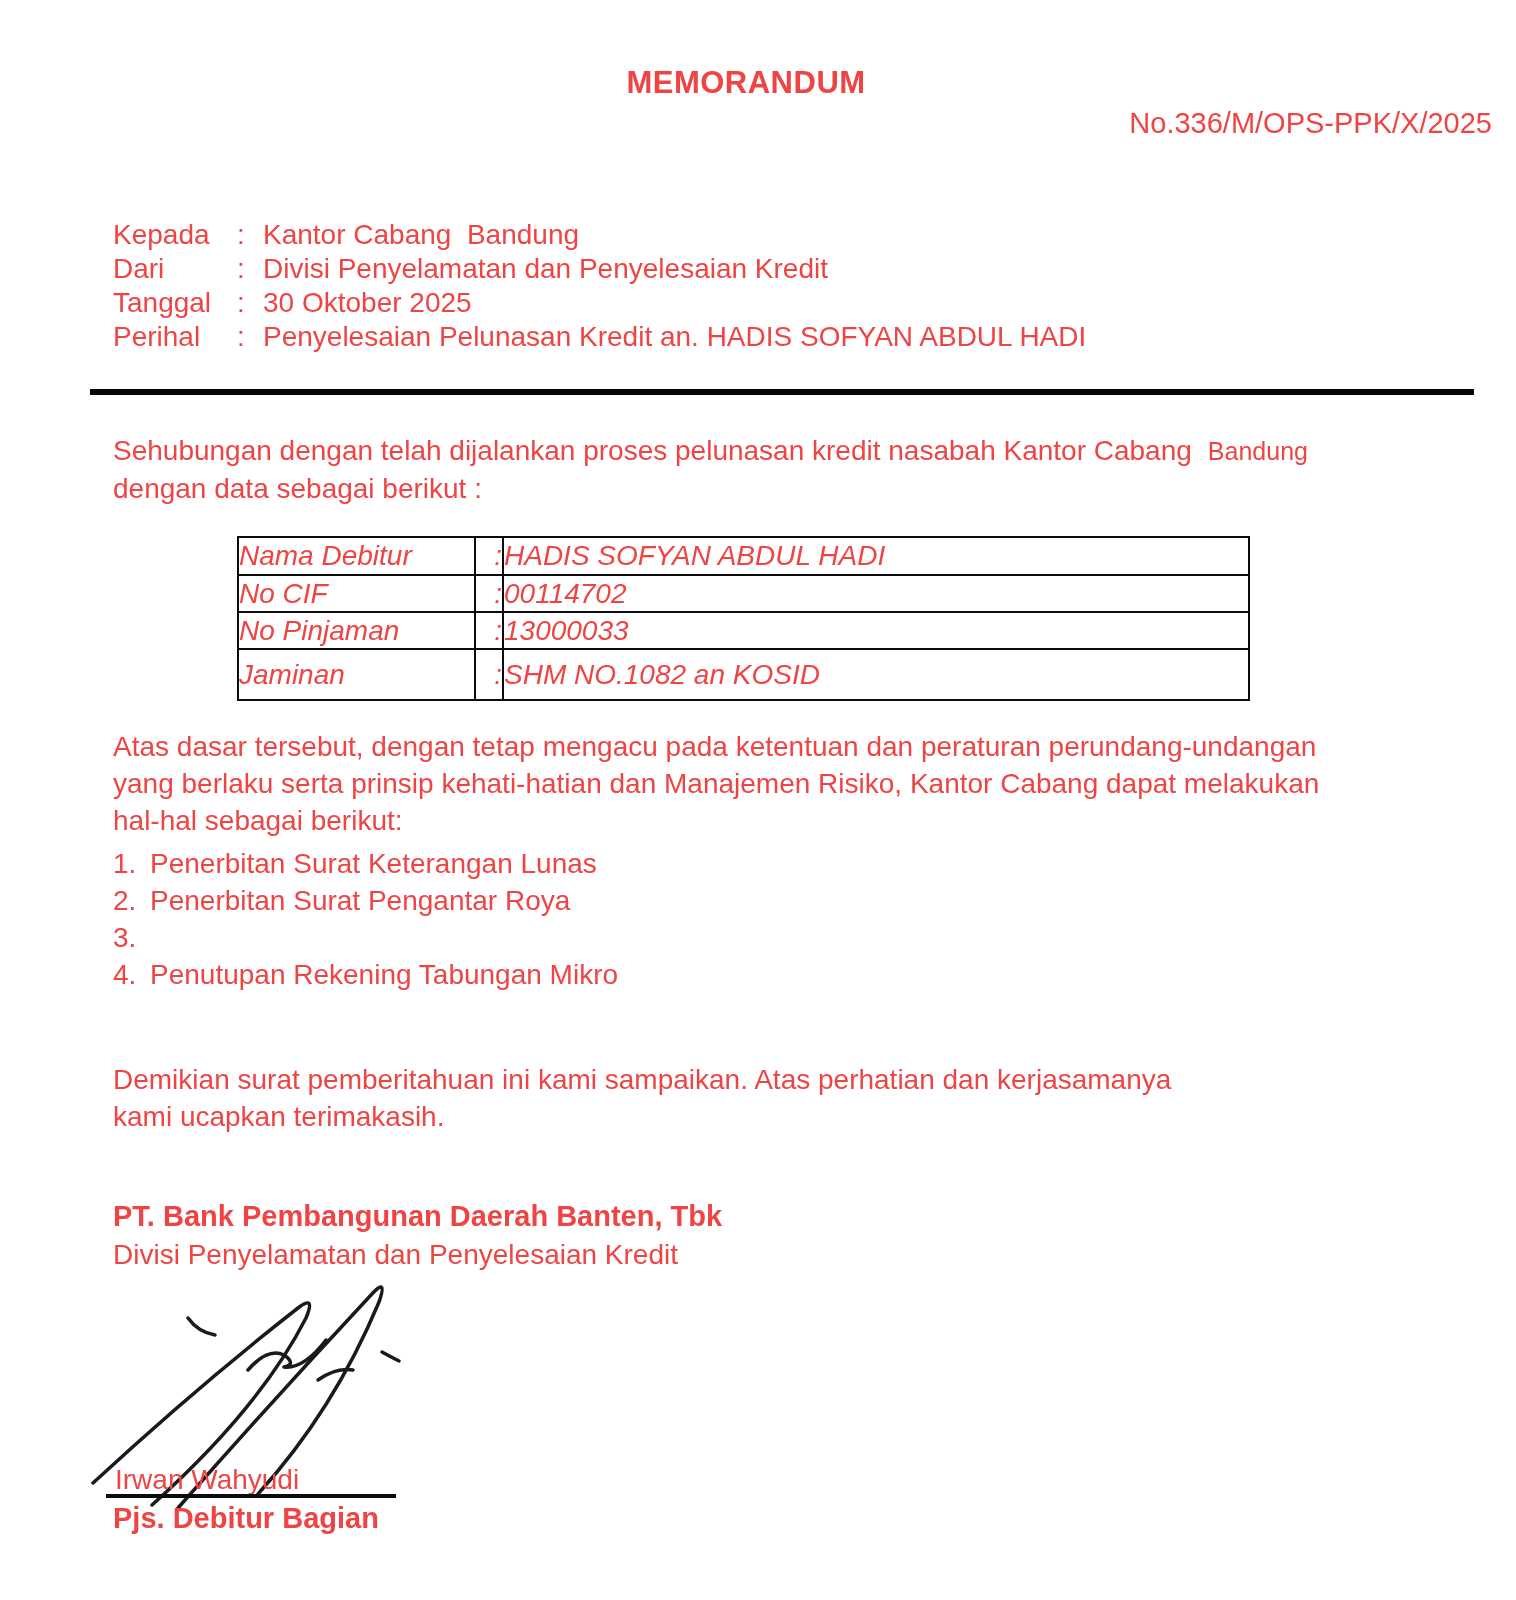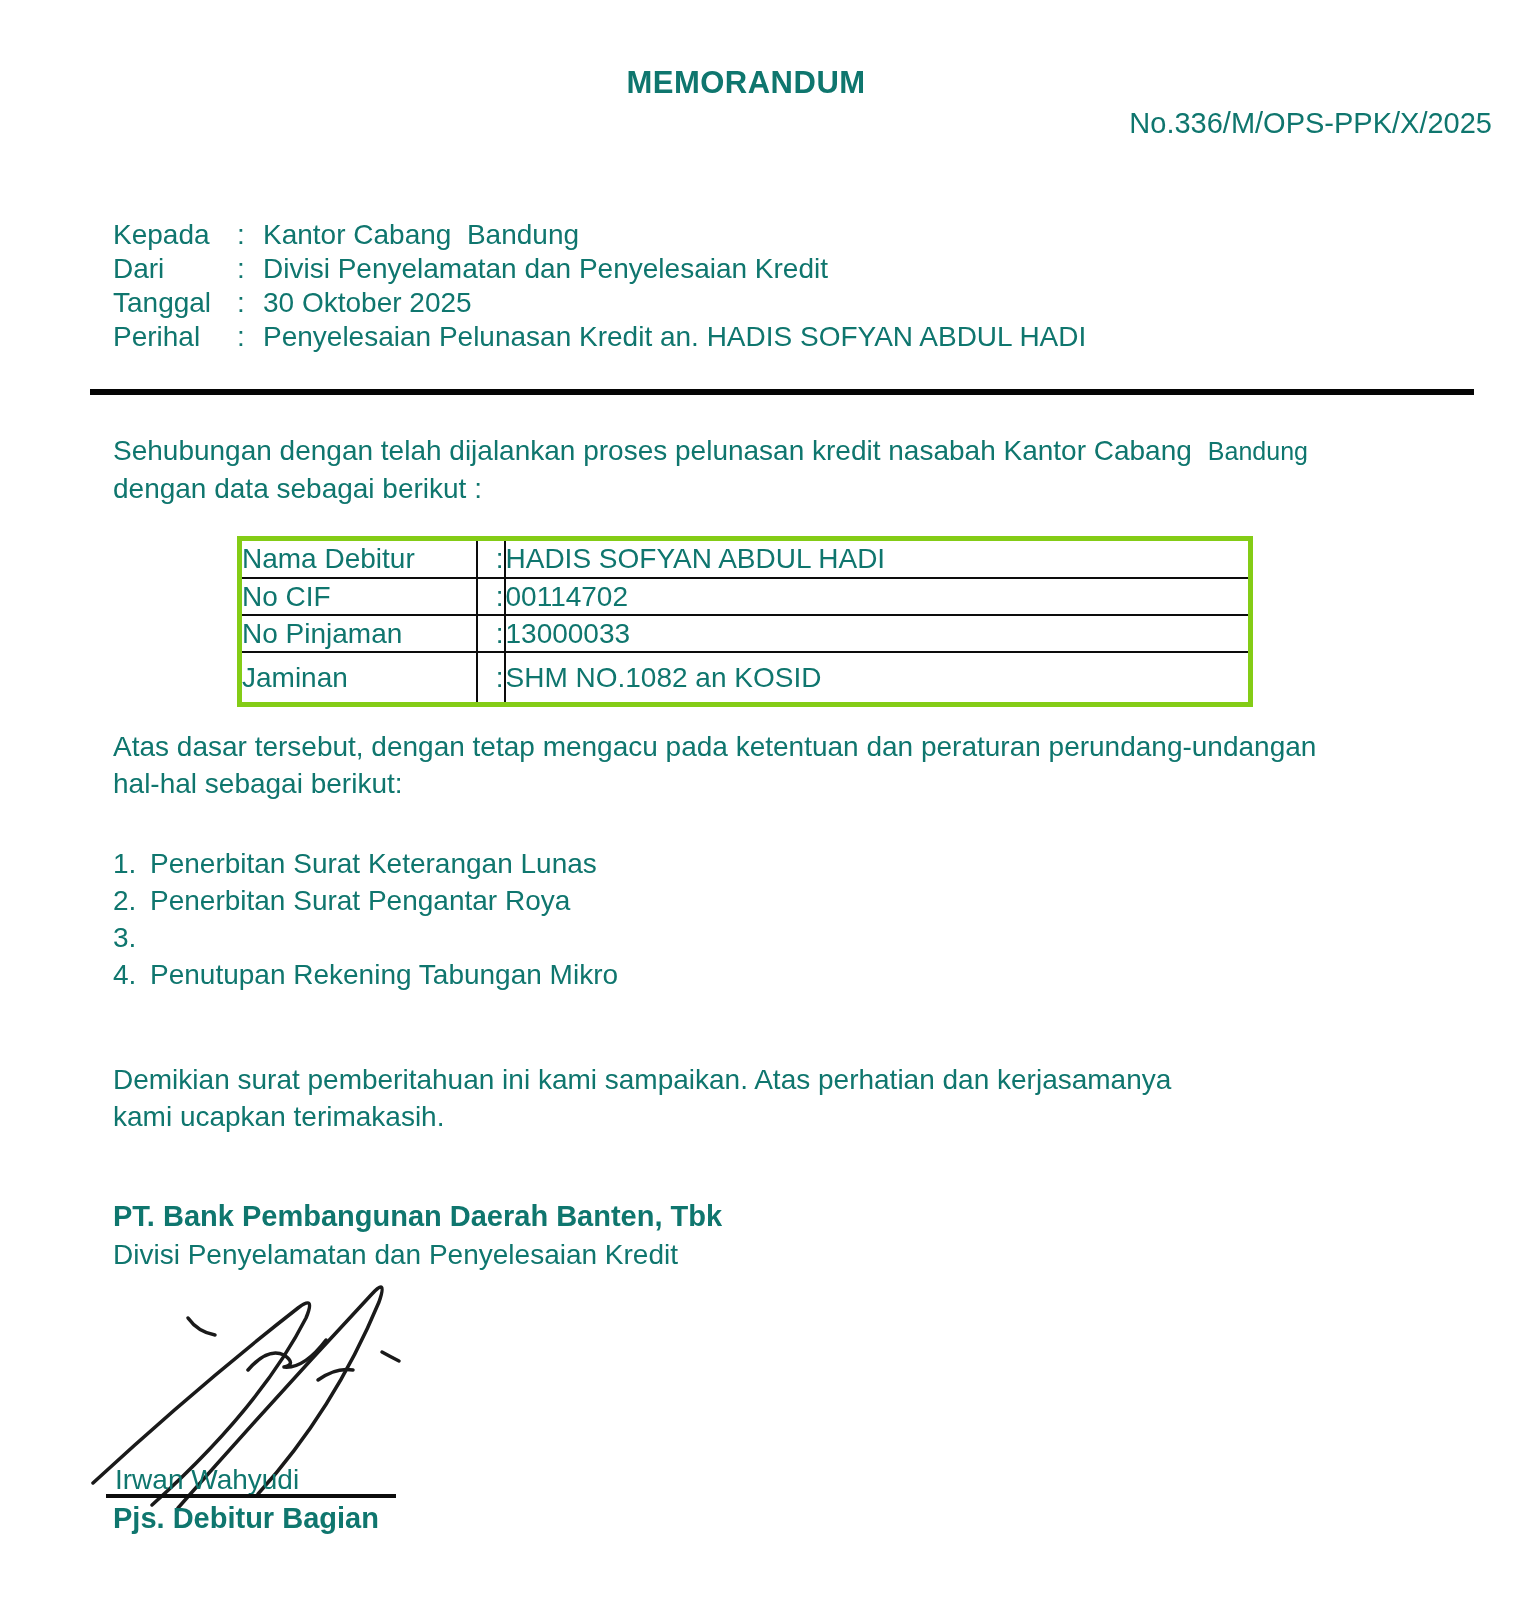--- a/index.html
+++ b/index.html
@@ -1,21 +1,21 @@
 <!DOCTYPE html>
 <html><head>
 <meta charset="utf-8">
 <style>
   html,body { margin:0; padding:0; background:#e8e8e8; }
   .page {
     position:relative;
     width:1516px; height:1600px;
     margin:0 auto;
     background:#ffffff;
-    color:#0f766e;
+    color:#ef4444;
     font-family:"Liberation Sans", sans-serif;
     overflow:hidden;
   }
   .abs { position:absolute; }
 
   
   .title-block { left:0; top:66px; width:1492px; text-align:center; }
   .memo-title { font-size:31px; font-weight:bold; letter-spacing:0.5px; line-height:34px; }
   .memo-number { font-size:29px; line-height:34px; margin-top:6px;text-align:right; }
 
@@ -33,21 +33,21 @@
   .para { font-size:28px; line-height:37px; }
   .intro-para { left:113px; top:432px; width:1340px; }
   .branch-inline { font-size:25px; margin-left:16px; }
   .basis-para { left:113px; top:728px; width:1360px; }
   .closing-para { left:113px; top:1061px; width:1300px; }
 
   
   .debtor-table-wrap { left:237px; top:536px; }
   table.debtor { border-collapse:collapse; table-layout:fixed; width:1011px; font-size:28px; }
   table.debtor td { border:2px solid #0c0c0c; padding:0; vertical-align:middle; overflow:hidden; }
-  table.debtor { border:5px solid #84cc16; }
+  table.debtor { border:2px solid #84cc16;font-style:italic; }
   td.dt-label { padding-left:8px; }
   td.dt-sep { text-align:right; padding-right:4px; }
   td.dt-value { padding-left:8px; }
   tr.dt-row-a td { height:36px; }
   tr.dt-row-b td { height:35px; }
   tr.dt-row-c td { height:35px; }
   tr.dt-row-d td { height:49px; }
 
   
   .action-list { left:113px; top:846px; width:1300px; font-size:28px; }
@@ -129,20 +129,21 @@
           <td class="dt-label">Jaminan</td>
           <td class="dt-sep">:</td>
           <td class="dt-value">SHM NO.1082 an KOSID</td>
         </tr>
       </tbody>
     </table>
   </div>
 
   <div class="abs para basis-para">
     <div>Atas dasar tersebut, dengan tetap mengacu pada ketentuan dan peraturan perundang-undangan</div>
+    <div>yang berlaku serta prinsip kehati-hatian dan Manajemen Risiko, Kantor Cabang dapat melakukan</div>
     <div>hal-hal sebagai berikut:</div>
   </div>
 
   <div class="abs action-list">
     <div class="li-row">
       <span class="li-num">1.</span>
       <span>Penerbitan Surat Keterangan Lunas</span>
     </div>
     <div class="li-row">
       <span class="li-num">2.</span>

